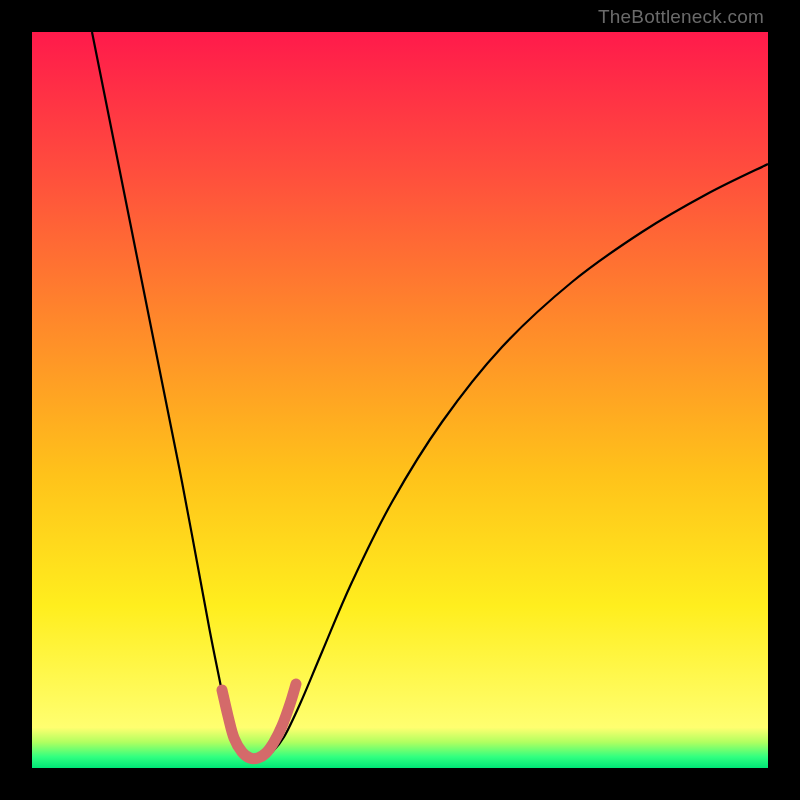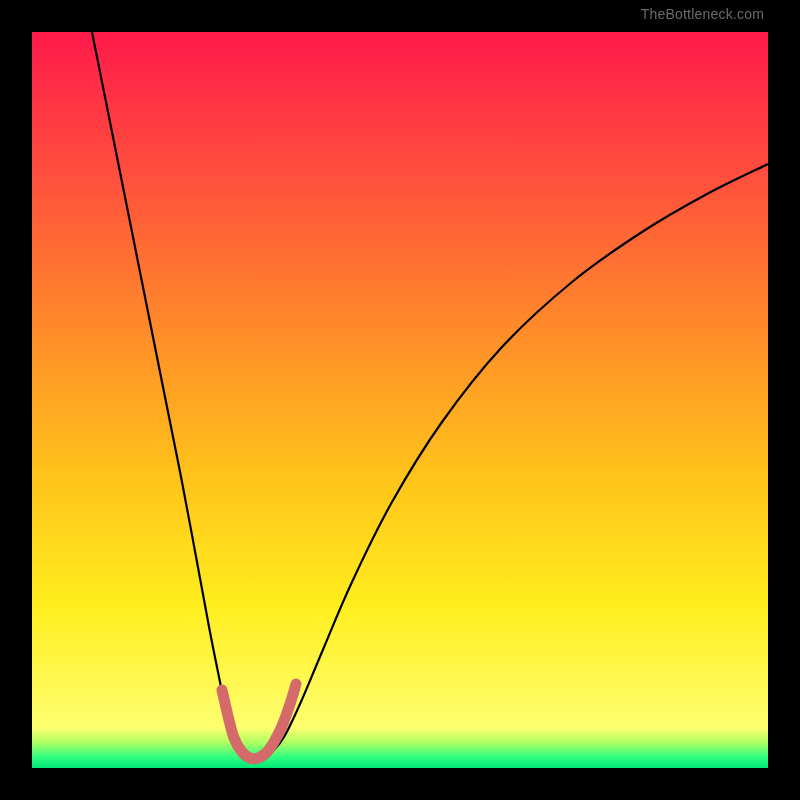--- a/index.html
+++ b/index.html
@@ -17,21 +17,21 @@
     width: 736px;
     height: 736px;
     background: #000;
   }
   .watermark {
     position: absolute;
     top: 6px;
     right: 36px;
     color: #6a6a6a;
     font-family: Arial, Helvetica, sans-serif;
-    font-size: 14px;
+    font-size: 19px;
     font-weight: 500;
     letter-spacing: 0.2px;
   }
   svg {
     position: absolute;
     left: 0;
     top: 0;
   }
 </style>
 </head>

